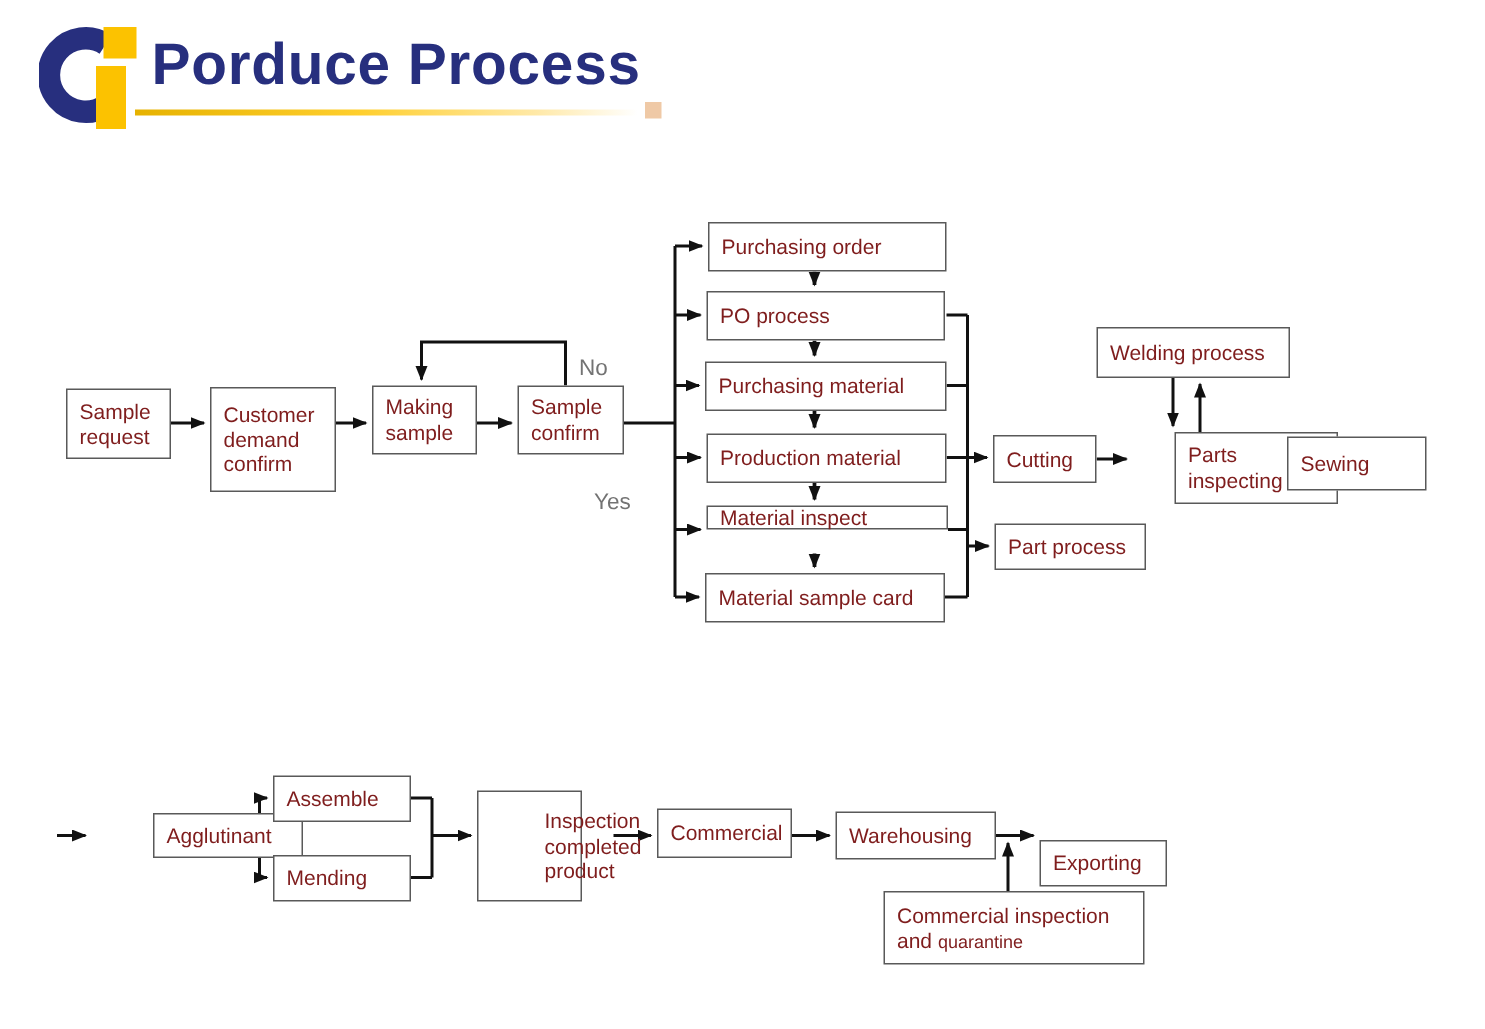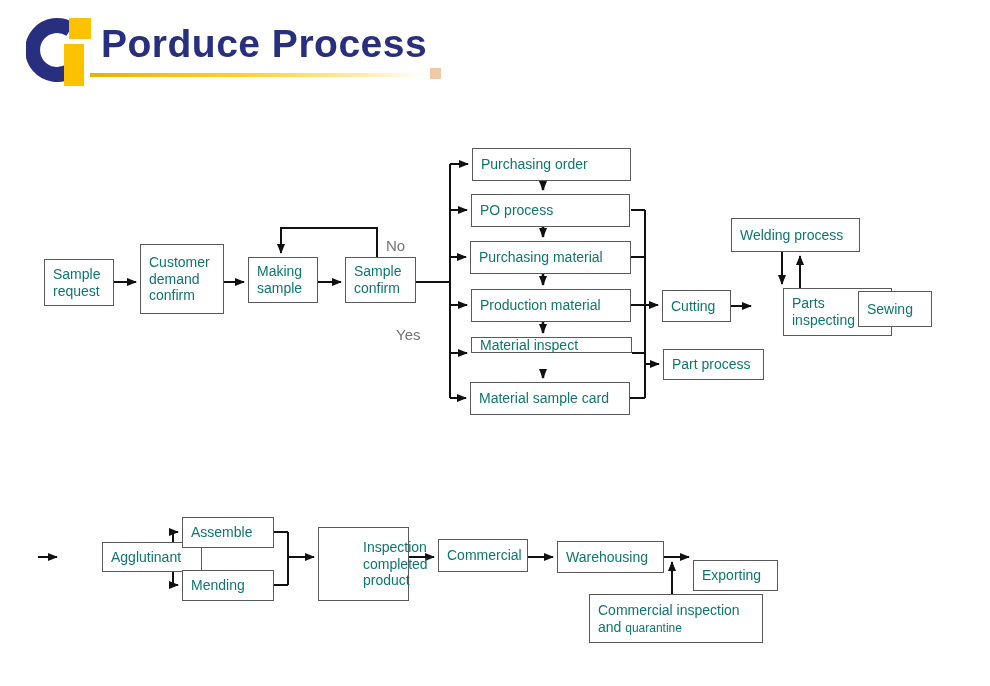--- a/index.html
+++ b/index.html
@@ -17,45 +17,45 @@
     position:absolute;left:90px;top:73px;width:335px;height:4px;
     background:linear-gradient(to right,#E6B200 0%,#FFCF2E 45%,#FFE9A8 80%,rgba(255,240,210,0) 100%);
   }
   .title-underline-cap{
     position:absolute;left:430px;top:68px;width:11px;height:11px;background:#EFC9A6;
   }
   
   .connectors{position:absolute;left:0;top:0;width:990px;height:686px;}
   .node{
     position:absolute;box-sizing:border-box;background:#ffffff;border:1px solid #595959;
-    color:#0f766e;font-size:14px;line-height:1.2;display:flex;align-items:center;
+    color:#7f1d1d;font-size:14px;line-height:1.2;display:flex;align-items:center;
     padding:2px 4px 2px 8px;text-align:left;
   }
   .decision-label{position:absolute;color:#737373;font-size:15px;}
   .small-word{font-size:12px;}
   
   .n-sample-request      {left:44px;  top:259px; width:70px;  height:47px;}
-  .n-customer-demand     {left:140px; top:244px; width:84px;  height:70px;}
+  .n-customer-demand     {left:140px; top:258px; width:84px;  height:70px;}
   .n-making-sample       {left:248px; top:257px; width:70px;  height:46px;}
   .n-sample-confirm      {left:345px; top:257px; width:71px;  height:46px;}
   .n-purchasing-order    {left:472px; top:148px; width:159px; height:33px;}
   .n-po-process          {left:471px; top:194px; width:159px; height:33px;}
   .n-purchasing-material {left:470px; top:241px; width:161px; height:33px;}
   .n-production-schedule {left:471px; top:289px; width:160px; height:33px;}
   .n-material-inspect    {left:471px; top:337px; width:161px; height:16px;}
   .n-material-sample-card{left:470px; top:382px; width:160px; height:33px;}
   .n-welding-process     {left:731px; top:218px; width:129px; height:34px;}
   .n-cutting             {left:662px; top:290px; width:69px;  height:32px;}
   .n-parts-inspecting    {left:755px; top:288px; width:109px;  height:48px;margin-left:28px;}
-  .n-sewing              {left:858px; top:291px; width:74px;  height:36px;}
+  .n-sewing              {left:858px; top:291px; width:93px;  height:36px;}
   .n-part-process        {left:663px; top:349px; width:101px; height:31px;}
   .n-agglutinant         {left:61px;  top:542px; width:100px; height:30px;margin-left:41px;}
   .n-assemble            {left:182px; top:517px; width:92px;  height:31px;}
   .n-mending             {left:182px; top:570px; width:92px;  height:31px;}
-  .n-inspection-completed{left:318px; top:527px; width:91px;  height:74px;padding-left:44px;}
+  .n-inspection-completed{left:318px; top:527px; width:70px;  height:74px;padding-left:44px;}
   .n-packaging           {left:438px; top:539px; width:90px;  height:33px;}
   .n-warehousing         {left:557px; top:541px; width:107px; height:32px;}
   .n-exporting           {left:693px; top:542px; width:85px;  height:31px;margin-top:18px;}
   .n-commercial          {left:589px; top:594px; width:174px; height:49px;}
   .lbl-no {left:386px; top:237px;}
   .lbl-yes{left:396px; top:310px;margin-top:16px;}
 </style>
 </head>
 <body>
 

